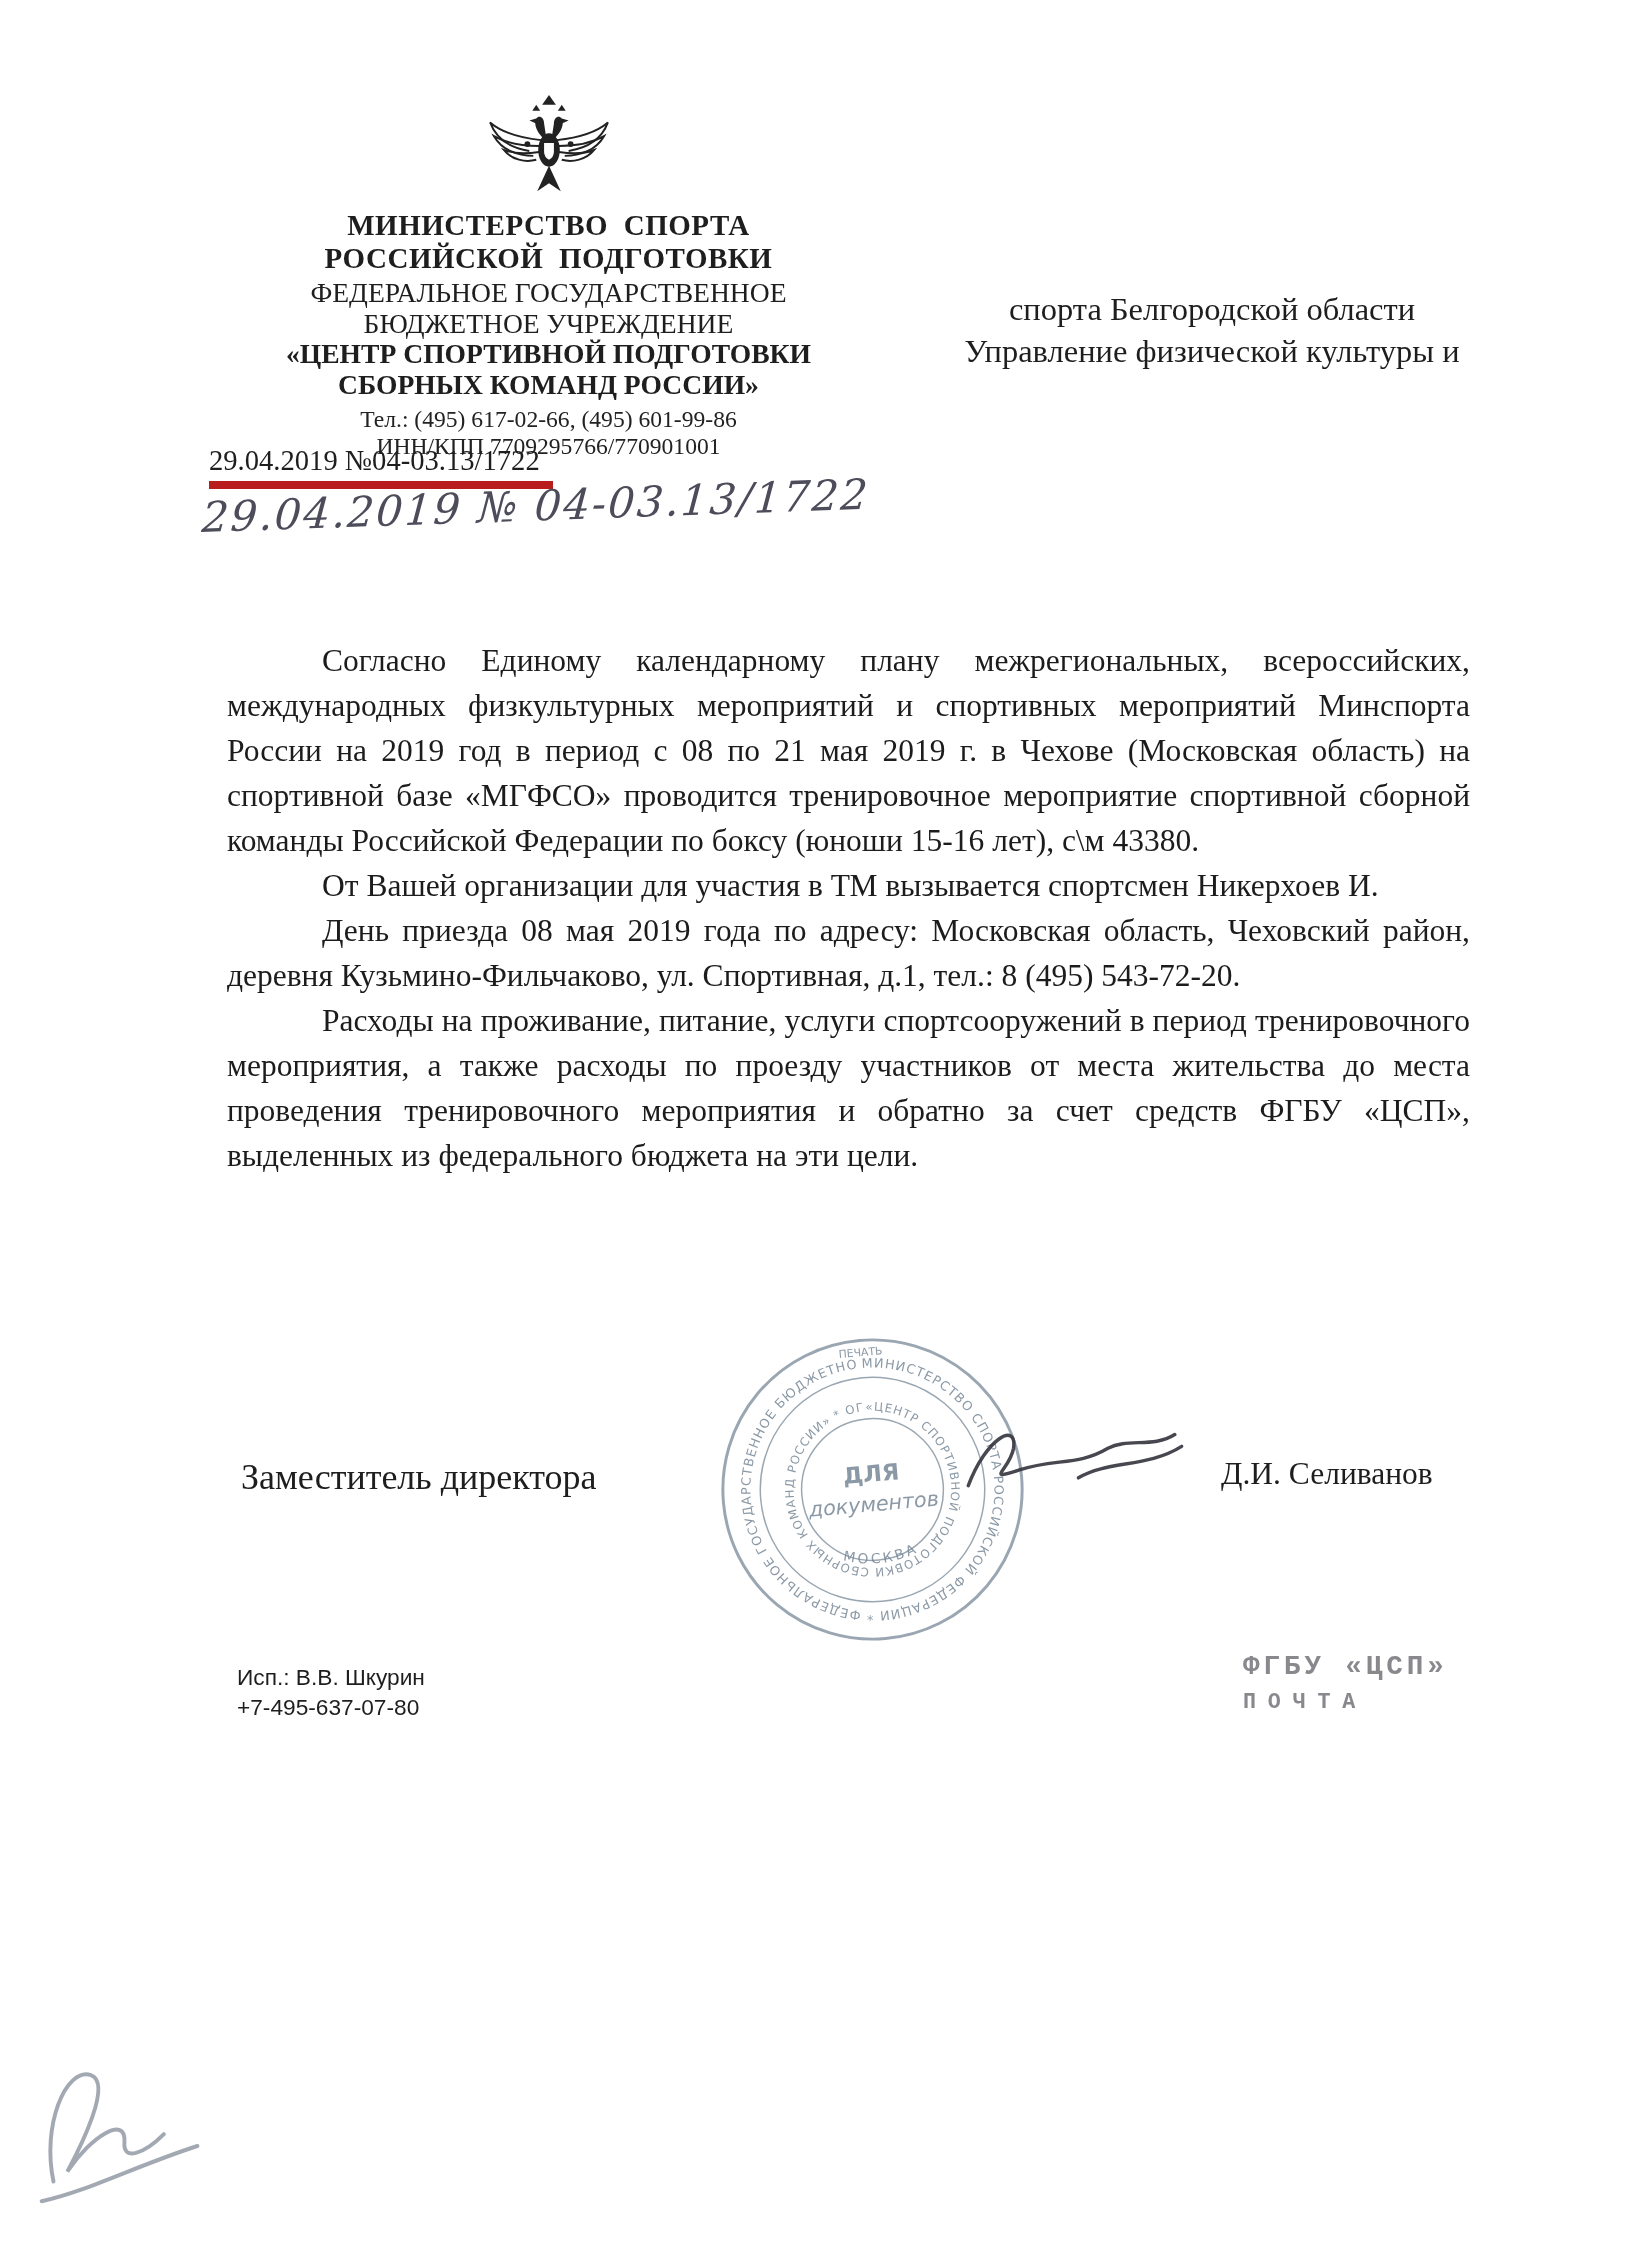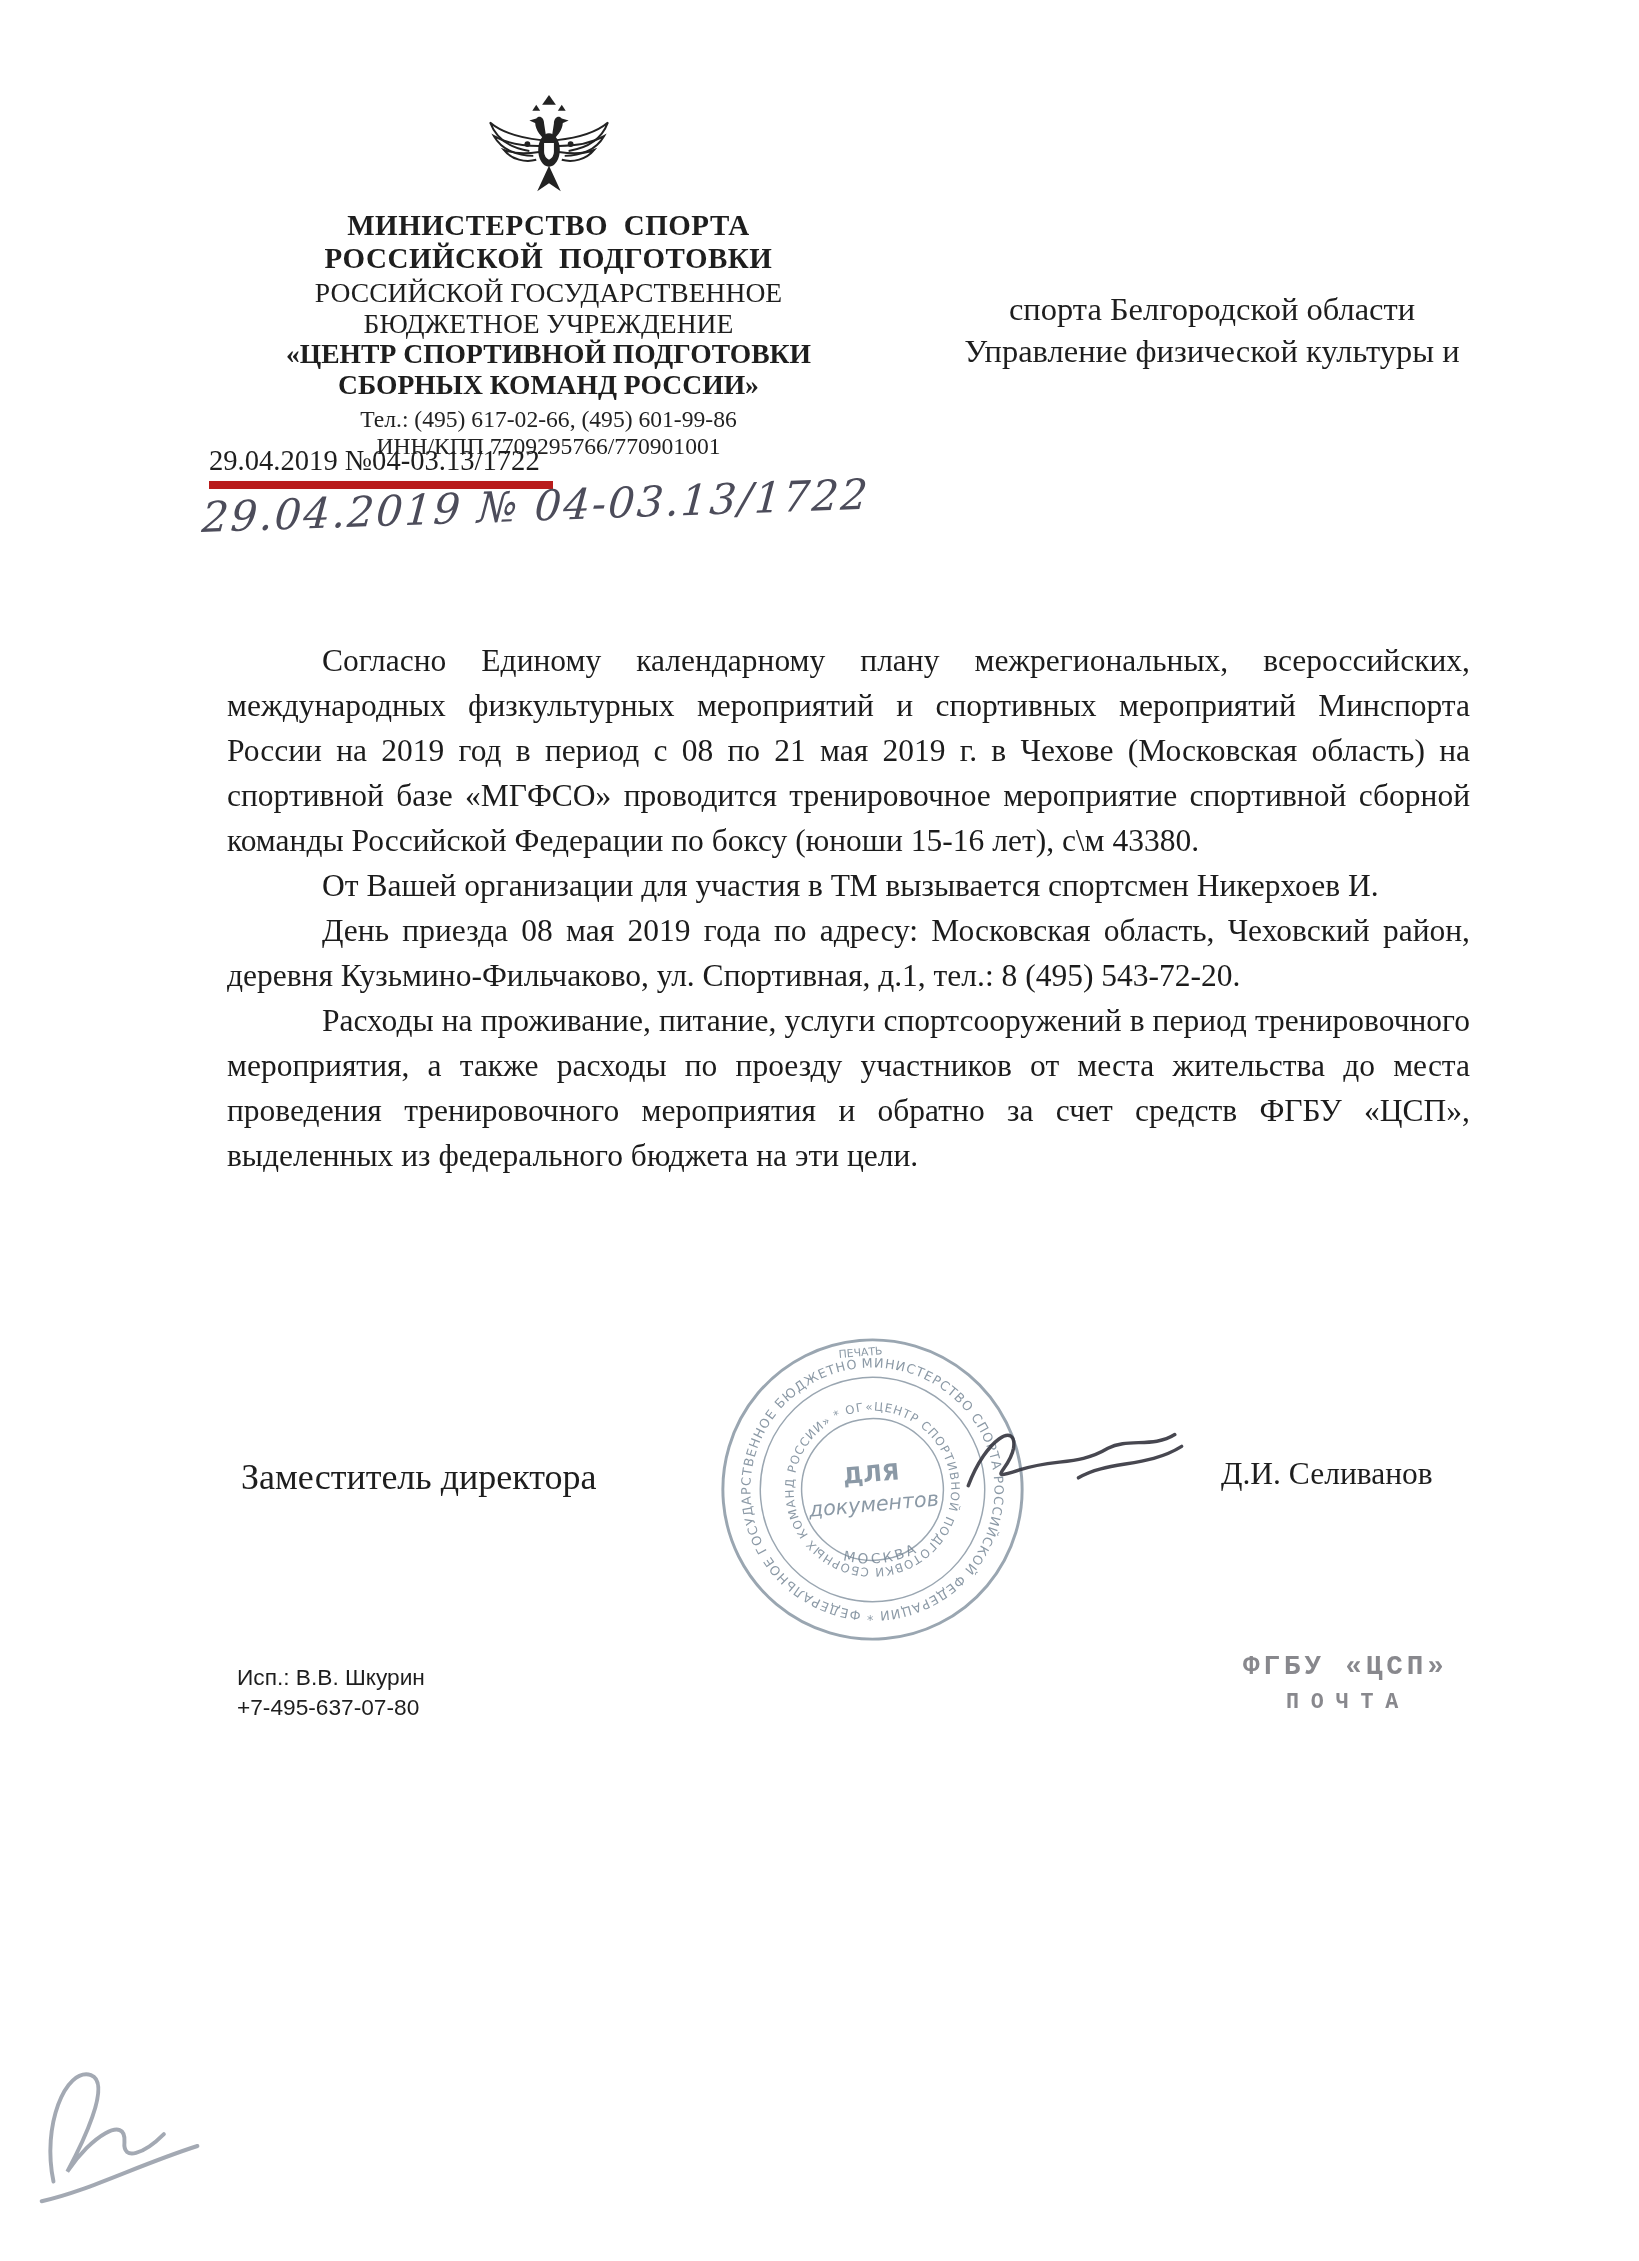--- a/index.html
+++ b/index.html
@@ -39,21 +39,21 @@
   .sig-title{left:241px;top:1456px;font-size:36px;}
   .sig-name{left:1221px;top:1456px;font-size:31.5px;}
   .stamp{left:715px;top:1332px;width:315px;height:315px;transform:rotate(-5deg);}
   .sig-scribble{left:960px;top:1409px;width:286px;height:118px;}
 
   
   .executor{left:237px;top:1663px;font-size:22.7px;line-height:29.6px;font-family:Liberation Sans, sans-serif;}
   .mail-stamp{left:1243px;top:1651px;font-family:"Liberation Mono", monospace;
     font-weight:bold;color:rgba(110,110,116,.82);}
   .mail-stamp .l1{font-size:27.6px;letter-spacing:3.9px;}
-  .mail-stamp .l2{font-size:21.7px;letter-spacing:11.8px;margin-left:43px;margin-top:7.9px;}
+  .mail-stamp .l2{font-size:21.7px;letter-spacing:11.8px;margin-top:7.9px;}
   .corner-scribble{left:17.7px;top:1998px;width:207px;height:227px;}
 
   .stamp svg text{font-family:"DejaVu Sans", sans-serif;}
 </style>
 </head>
 <body>
 
 <div class="page">
 
   <div class="abs emblem">
@@ -82,21 +82,21 @@
       <path d="M64 50 h12 v10 q0 6 -6 9 q-6 -3 -6 -9 z" fill="#fff" stroke="#222" stroke-width="2"></path>
     </svg>
   </div>
 
   <div class="abs ministry">
     <div>МИНИСТЕРСТВО СПОРТА</div>
     <div>РОССИЙСКОЙ ПОДГОТОВКИ</div>
   </div>
 
   <div class="abs org">
-    <div>РОССИЙСКОЙ ГОСУДАРСТВЕННОЕ</div>
+    <div>ФЕДЕРАЛЬНОЕ ГОСУДАРСТВЕННОЕ</div>
     <div>БЮДЖЕТНОЕ УЧРЕЖДЕНИЕ</div>
     <div class="bold">«ЦЕНТР СПОРТИВНОЙ ПОДГОТОВКИ</div>
     <div class="bold">СБОРНЫХ КОМАНД РОССИИ»</div>
   </div>
 
   <div class="abs addr">
     <div>Тел.: (495) 617-02-66, (495) 601-99-86</div>
     <div>ИНН/КПП 7709295766/770901001</div>
   </div>
 

